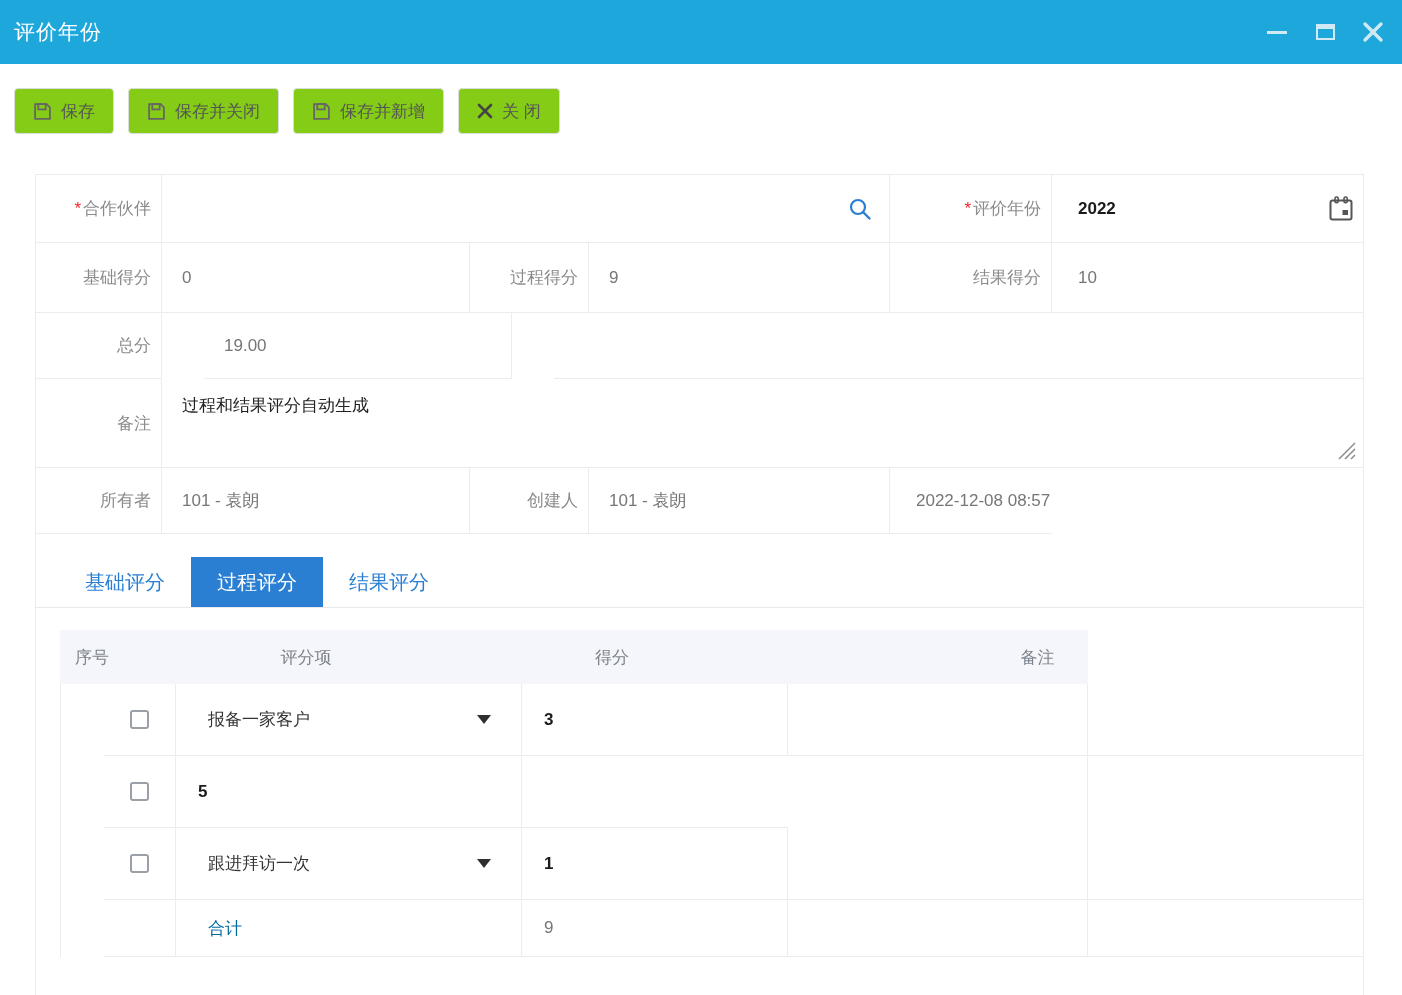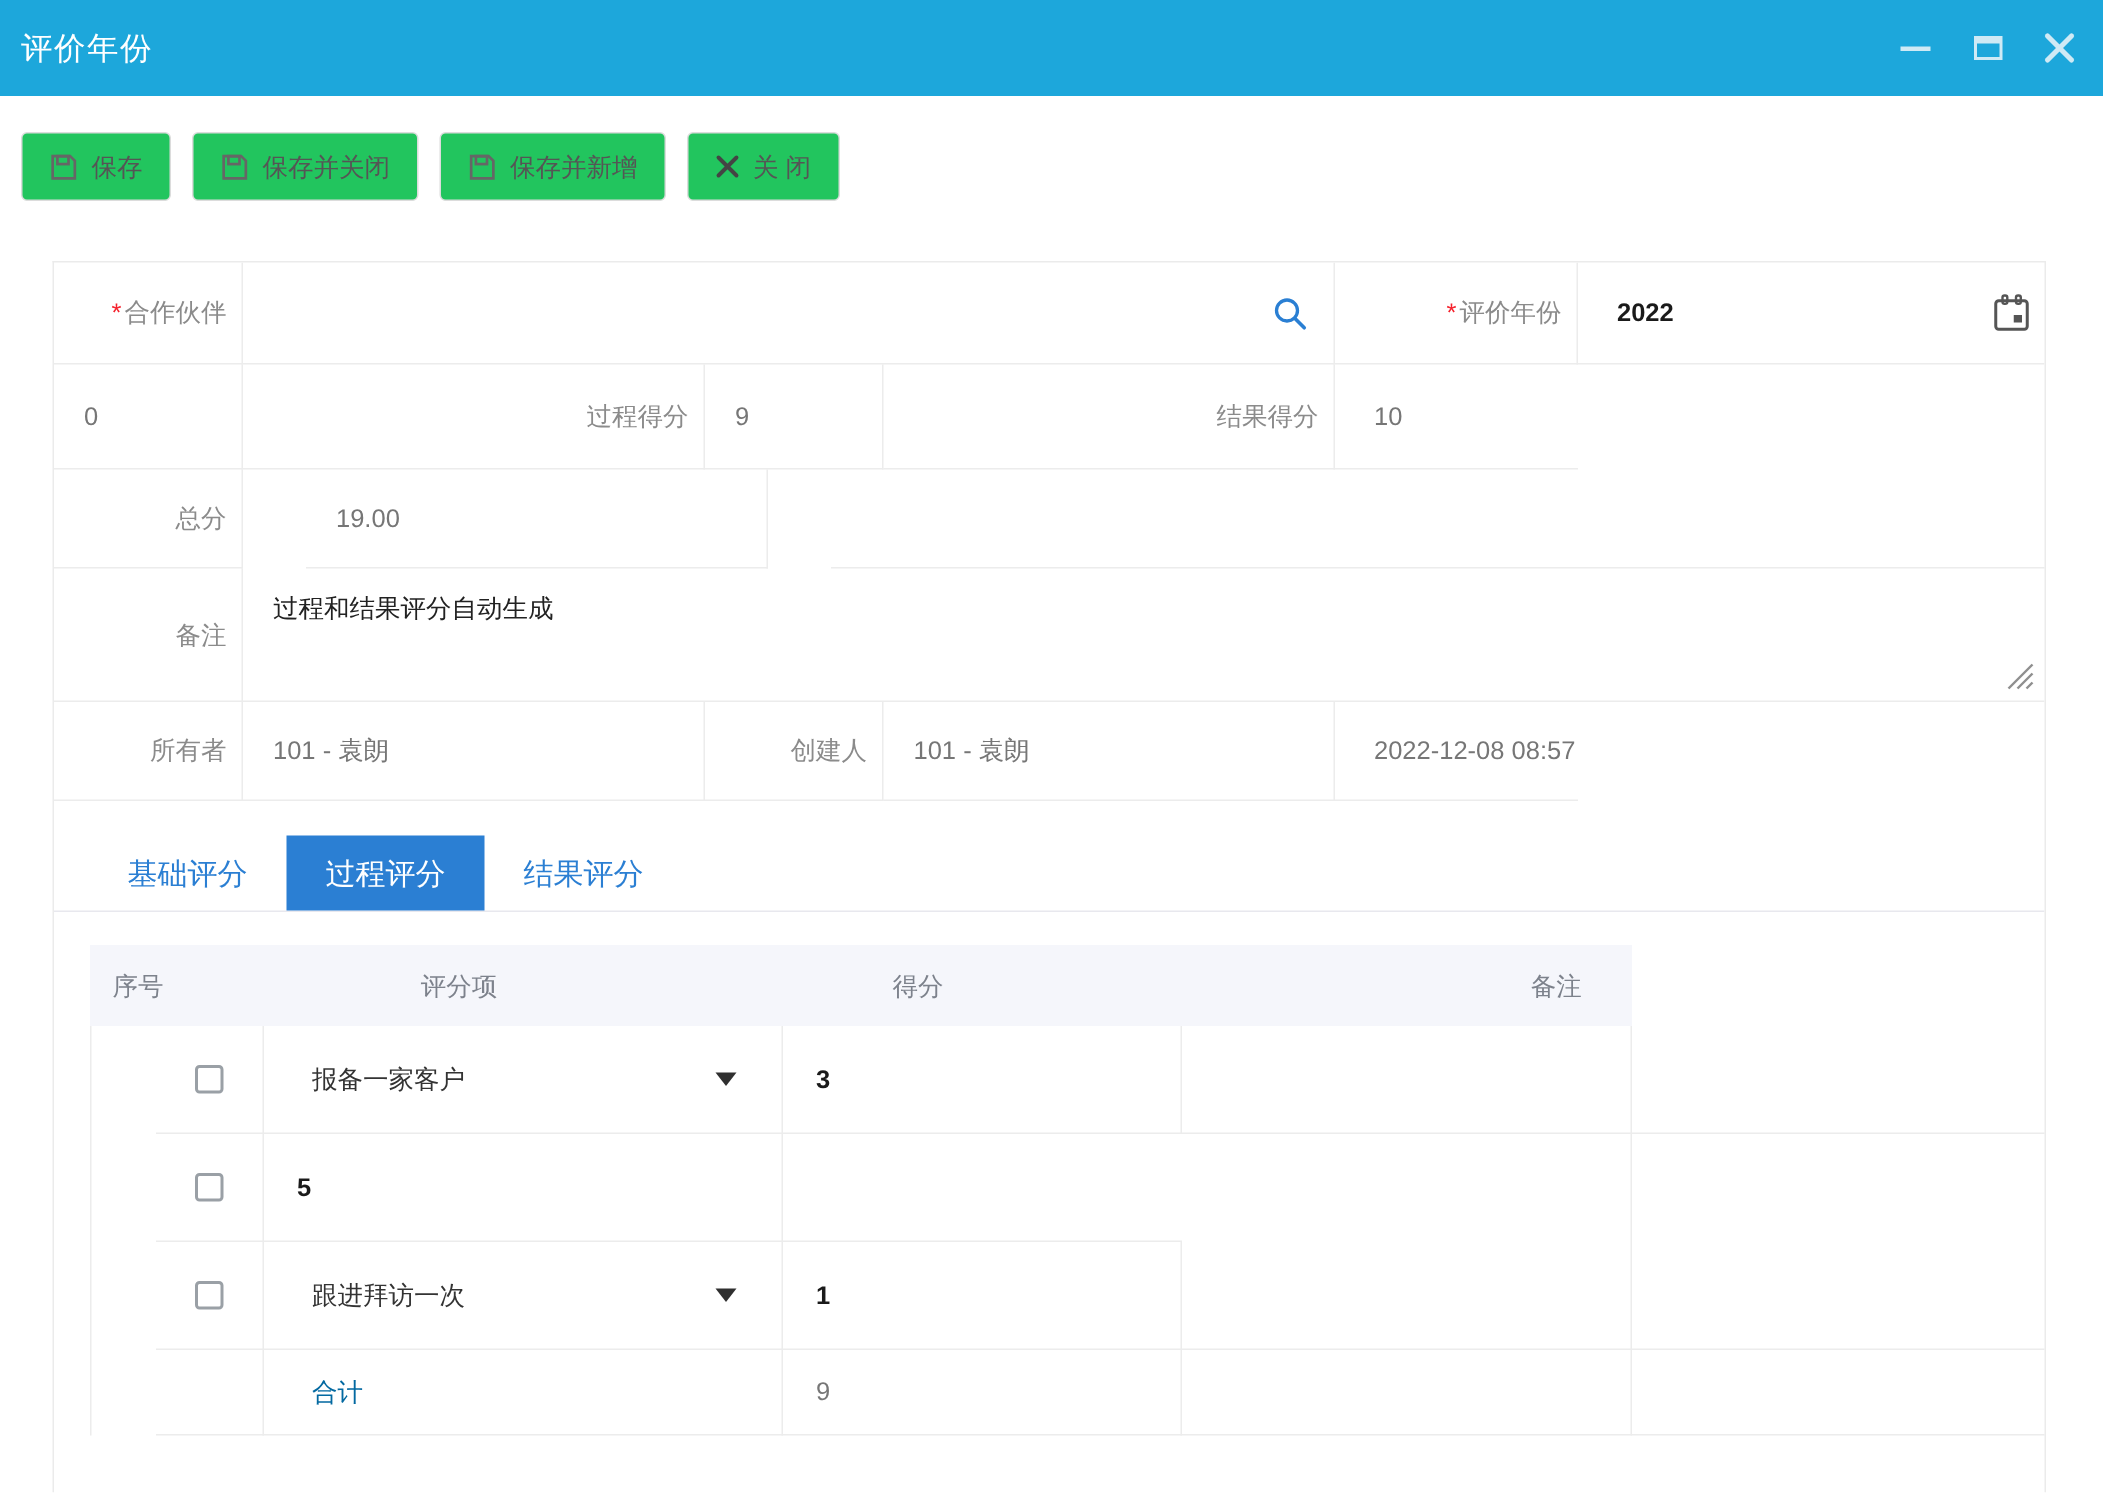--- a/index.html
+++ b/index.html
@@ -11,21 +11,21 @@
     padding:0 18px 0 14px; }
   .titlebar .title { color:#fff; font-size:21px; letter-spacing:1px; }
   .win-controls { margin-left:auto; display:flex; align-items:center; gap:26px; }
   .win-btn { width:22px; height:22px; display:flex; align-items:center; justify-content:center; cursor:pointer; }
   .min-glyph { width:20px; height:3px; background:#cfeaf5; }
   .max-glyph { width:19px; height:16px; border:2px solid #cfeaf5; border-top:5px solid #cfeaf5; }
 
   
   .toolbar { display:flex; gap:14px; margin:24px 0 0 14px; }
   .tb-btn { display:flex; align-items:center; gap:9px; height:46px; padding:0 18px;
-    border:1px solid #dcdcdc; border-radius:4px; background:#22c55e; color:#555;
+    border:1px solid #dcdcdc; border-radius:4px; background:#84cc16; color:#555;
     font-size:17px; cursor:pointer; }
 
   
   .panel { margin:40px 0 0 35px; width:1329px; height:821px;
     border:1px solid #ebebeb; border-bottom:none; overflow:hidden; }
 
   .form-row { display:grid; grid-template-columns:126px 308px 119px 301px 162px 311px; }
   .r1 { height:68px; } .r2 { height:70px; } .r3 { height:66px;gap:42px; }
   .r4 { height:89px; } .r5 { height:66px; }
   .fcell { border-bottom:1px solid #ececec; display:flex; align-items:center;
@@ -144,20 +144,21 @@
       <svg width="28" height="28" viewBox="0 0 28 28">
         <rect x="3.5" y="5.5" width="21" height="19" rx="2" fill="none" stroke="#555" stroke-width="2"></rect>
         <rect x="8" y="2" width="3.2" height="5.6" rx="1.4" fill="none" stroke="#555" stroke-width="1.6"></rect>
         <rect x="17" y="2" width="3.2" height="5.6" rx="1.4" fill="none" stroke="#555" stroke-width="1.6"></rect>
         <rect x="15.5" y="15" width="5.5" height="5" fill="#555"></rect>
       </svg>
     </div>
   </div>
 
   <div class="form-row r2">
+    <div class="fcell flabel br">基础得分</div>
     <div class="fcell fvalue br">0</div>
     <div class="fcell flabel br">过程得分</div>
     <div class="fcell fvalue br">9</div>
     <div class="fcell flabel br">结果得分</div>
     <div class="fcell fvalue" style="padding-left:26px;">10</div>
   </div>
 
   <div class="form-row r3">
     <div class="fcell flabel br">总分</div>
     <div class="fcell fvalue br">19.00</div>

